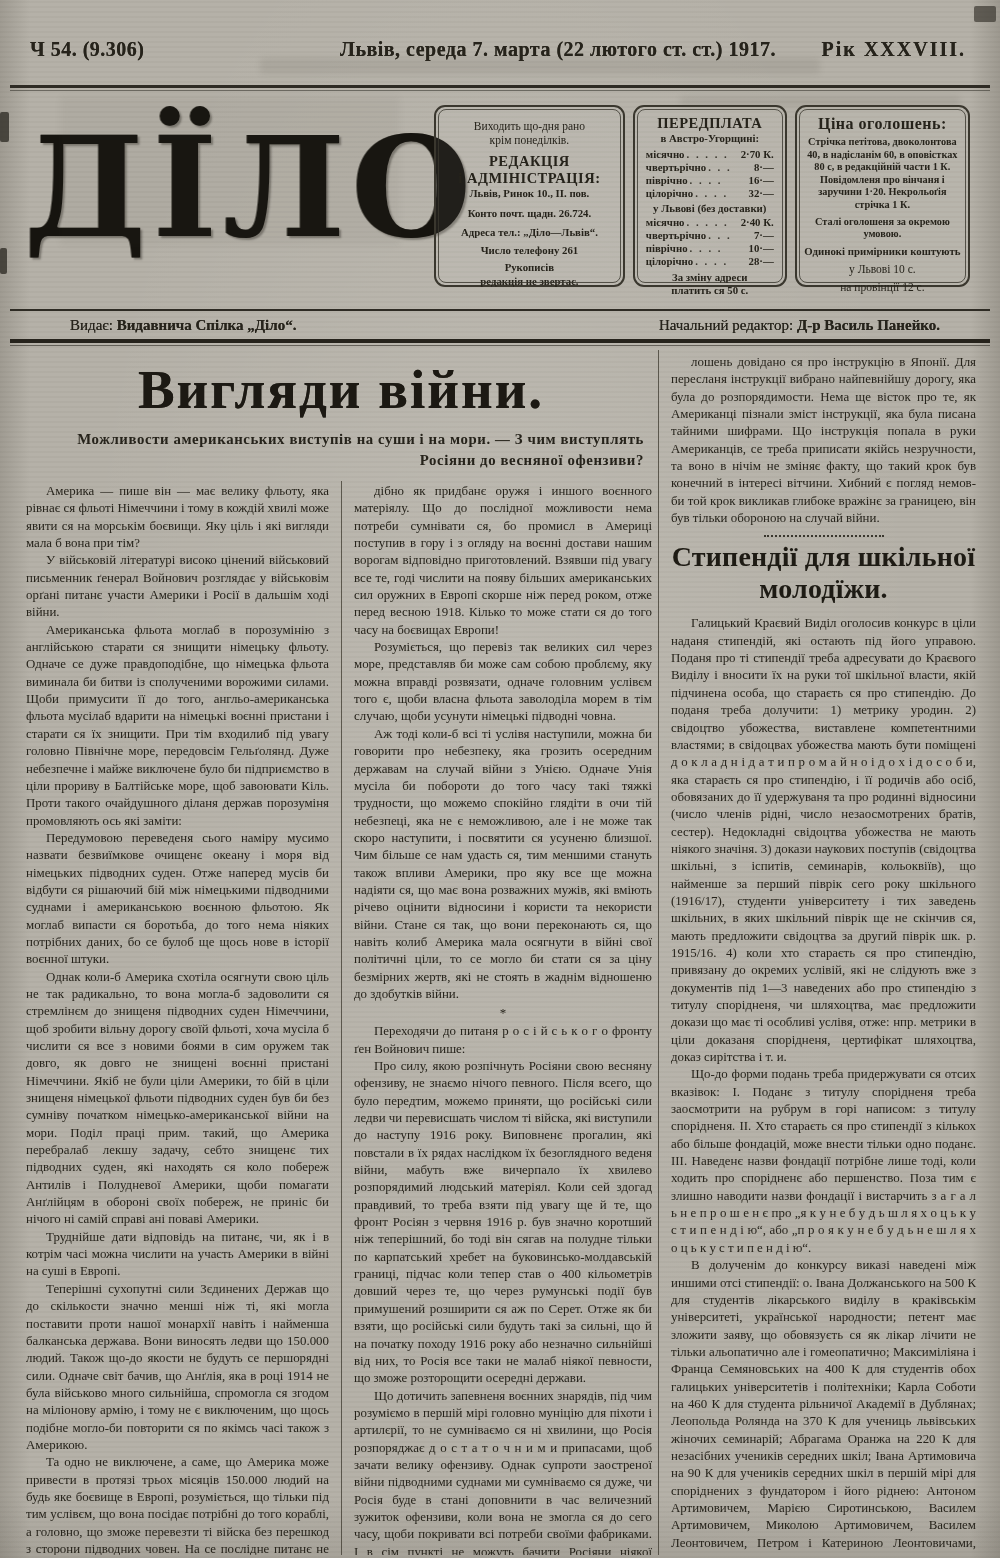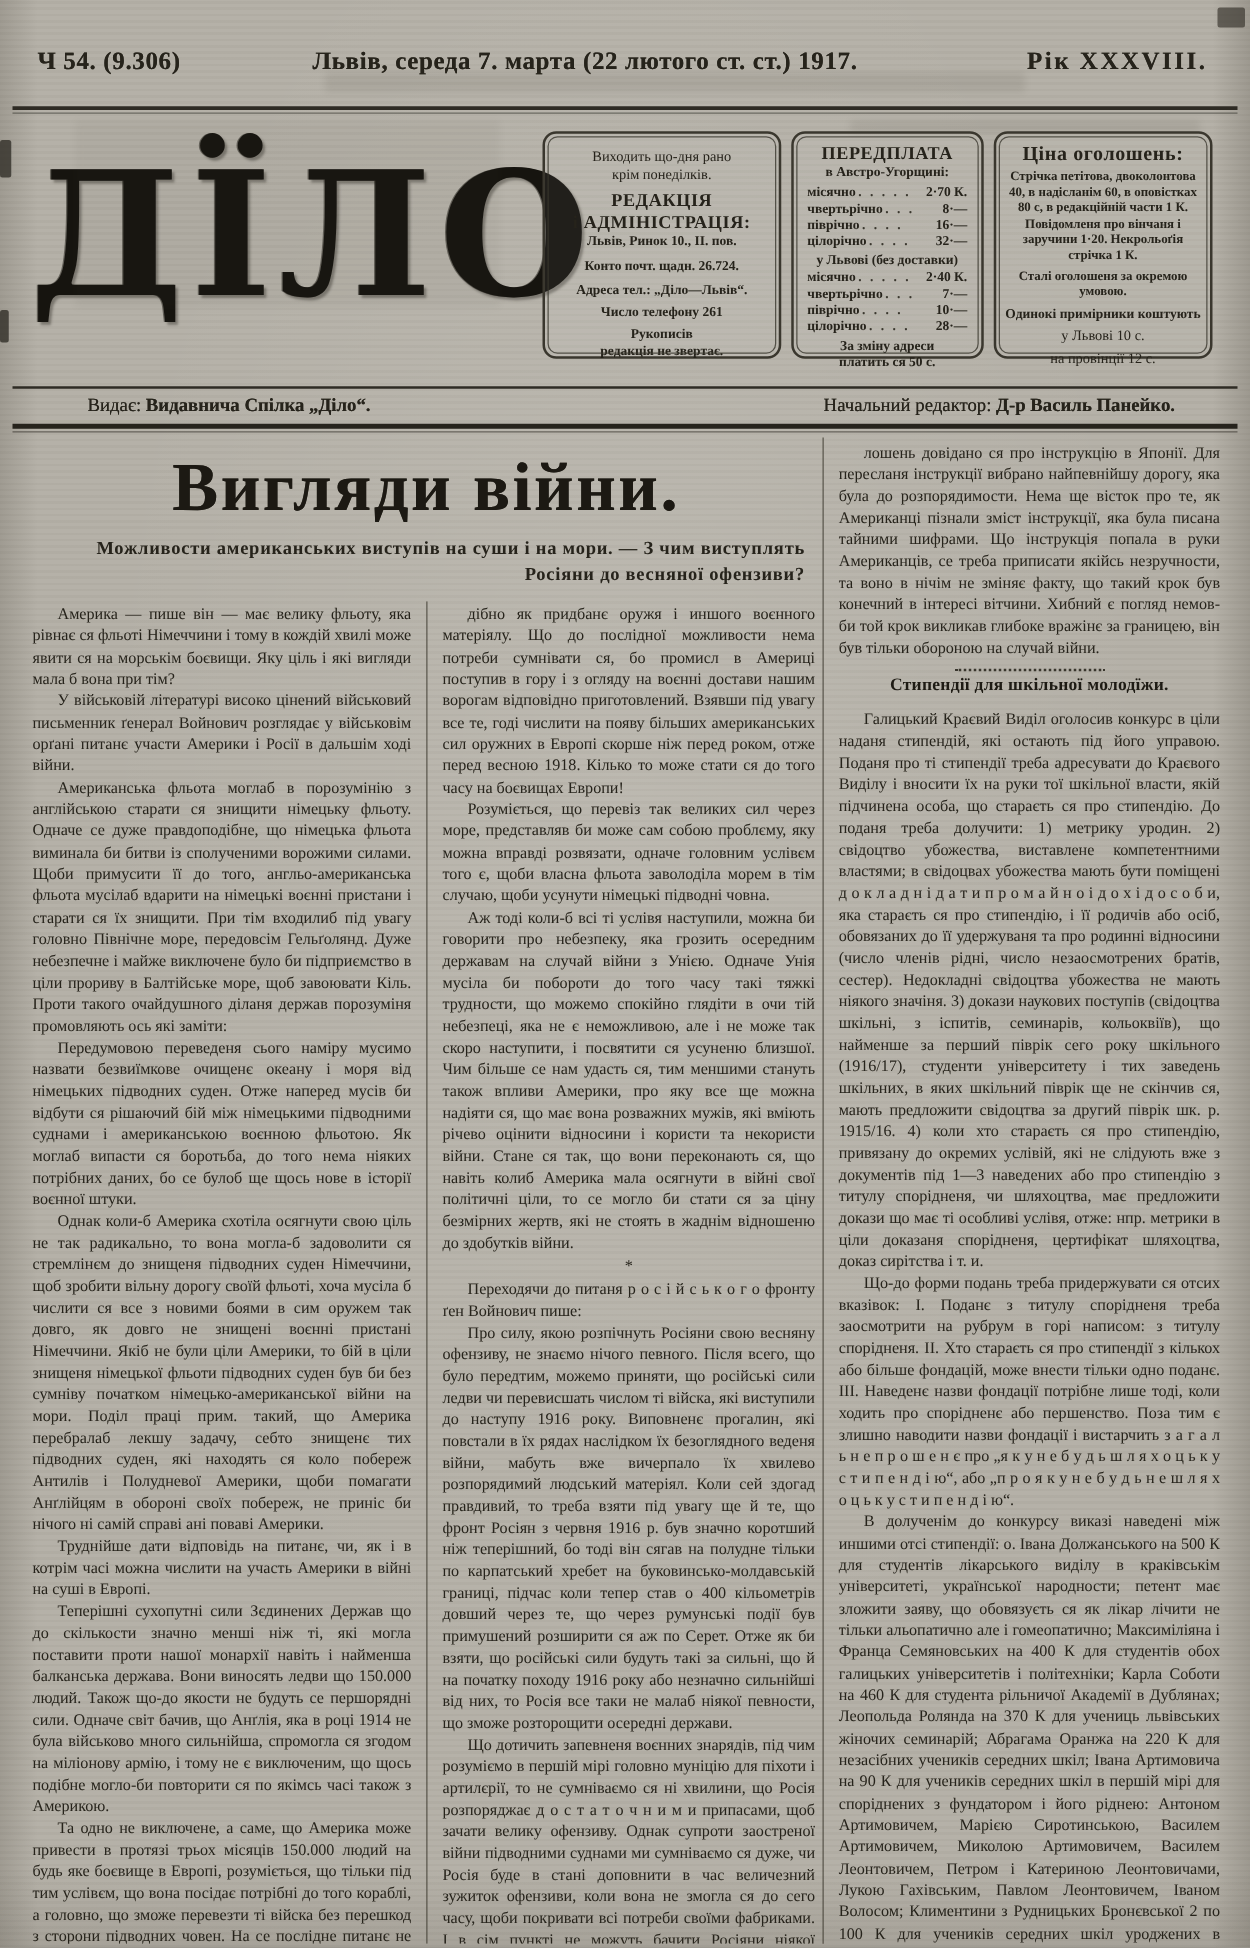--- a/index.html
+++ b/index.html
@@ -11,21 +11,21 @@
       linear-gradient(0deg, rgba(60,55,45,0.12) 0, rgba(0,0,0,0) 4%),
       repeating-linear-gradient(0deg, rgba(90,85,70,0.05) 0 2px, rgba(0,0,0,0) 2px 5px),
       #b5b1a8;
     font-family:"Liberation Serif","DejaVu Serif",serif;
     color:#26231b;
   }
   .ink{text-shadow:0 0 .5px rgba(38,35,27,.85);}
   
   .dateline{display:flex;align-items:baseline;padding:38px 34px 24px 30px;font-weight:bold;font-size:20px;letter-spacing:.5px;}
   .dl-left{width:220px;}
-  .dl-center{flex:1;text-align:left;}
+  .dl-center{flex:1;text-align:right;}
   .dl-right{width:190px;text-align:right;letter-spacing:2px;}
   .rule-top{margin:0 10px;border-top:3px solid #2e2b24;border-bottom:1px solid rgba(46,43,36,.55);height:2px;}
   
   .masthead{display:flex;align-items:flex-start;padding:14px 30px 6px 24px;height:196px;}
   .logo{width:402px;font-family:"DejaVu Serif",serif;font-weight:bold;font-size:138px;line-height:165px;
         letter-spacing:6px;color:#16140f;text-shadow:2px 2px 2px rgba(20,18,12,.35), -1px 0 0 rgba(20,18,12,.5);}
   .mbox{position:relative;border:2px solid #3a372e;border-radius:11px;background:rgba(255,255,250,.05);
         padding:8px 7px;box-sizing:border-box;height:182px;margin-left:8px;}
   .mbox::after{content:"";position:absolute;inset:2px;border:1px solid rgba(58,55,46,.8);border-radius:8px;pointer-events:none;}
   .mbox1{width:196px;text-align:center;}
@@ -52,21 +52,21 @@
   .headline{text-align:center;font-size:55px;font-weight:bold;letter-spacing:2px;padding:8px 0 6px;color:#1c1913;}
   .subhead{text-align:right;font-weight:bold;font-size:14.8px;line-height:21px;padding:2px 14px 10px;letter-spacing:.6px;}
   .cols{display:flex;flex:1;overflow:hidden;}
   .col{width:50%;box-sizing:border-box;overflow:hidden;}
   .col1{padding:2px 12px 0 2px;}
   .col2{border-left:1.5px solid rgba(60,56,46,.75);padding:2px 6px 0 12px;}
   .col-right{flex:1;border-left:1.5px solid rgba(60,56,46,.75);padding:4px 2px 0 12px;overflow:hidden;}
   p.body{font-size:12.9px;line-height:17.35px;text-align:justify;text-indent:20px;margin:0;}
   .star{text-align:center;font-size:13px;line-height:16px;margin:2px 0;}
   .squiggle{width:120px;margin:8px auto 4px;border-top:2px dotted #3a372e;}
-  .sec-title-r{font-size:14px;font-weight:bold;text-align:center;letter-spacing:.2px;margin:2px 0 10px;color:#1e1b14;}
+  .sec-title-r{font-size:28px;font-weight:bold;text-align:center;letter-spacing:.2px;margin:2px 0 10px;color:#1e1b14;}
   
   .artifact{position:absolute;background:#2a2720;opacity:.75;border-radius:2px;}
   .bleed{position:absolute;background:#4a463c;filter:blur(3px);opacity:.10;border-radius:3px;}
 </style>
 </head>
 <body>
 
 <div class="page">
 
   <div class="artifact" style="left:0;top:112px;width:9px;height:30px;"></div>

